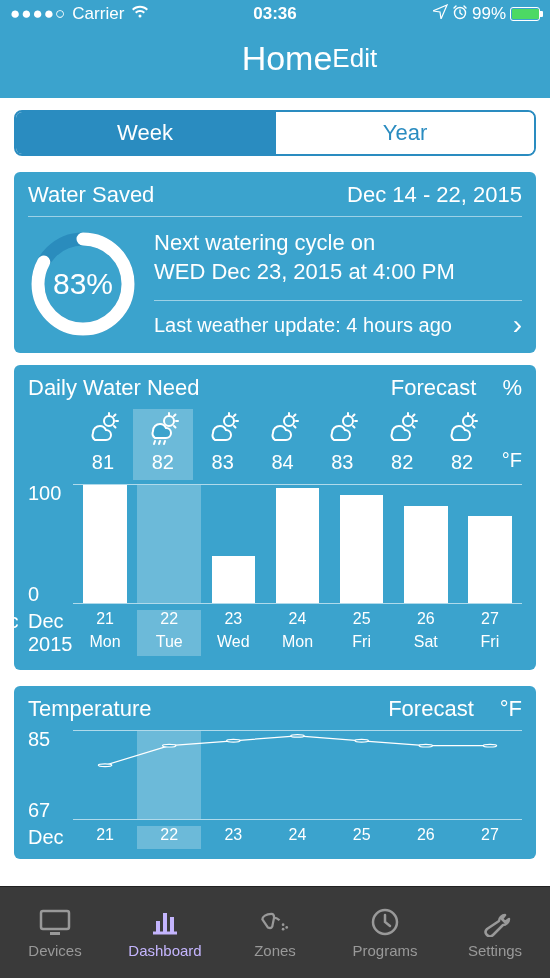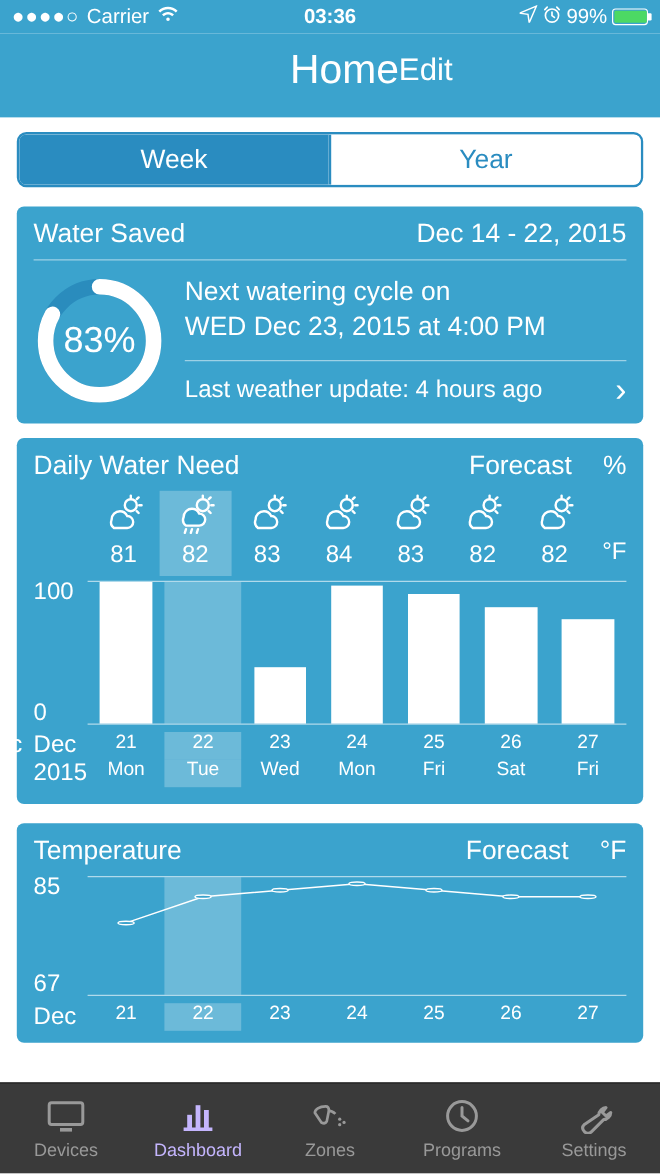--- a/index.html
+++ b/index.html
@@ -139,21 +139,21 @@
     font-size:20px;
   }
   .date-col { flex:1; text-align:center; }
   .date-col.today { background: rgba(255,255,255,0.25); }
   .date-corner { width:45px; flex:0 0 45px; text-align:left; font-size:20px;}
 
   
   .temp-header { display:flex; font-size:22px; margin-bottom:8px;}
   .temp-chart {
     display:flex;
-    height:100px;
+    height:90px;
   }
   .temp-yaxis { width:45px; flex:0 0 45px; position:relative; font-size:20px;}
   .temp-85 { position:absolute; top:-2px;}
   .temp-67 { position:absolute; bottom:-2px;}
   .temp-plot {
     flex:1;
     position:relative;
     border-top:1px solid rgba(255,255,255,0.6);
     border-bottom:1px solid rgba(255,255,255,0.6);
   }
@@ -161,21 +161,21 @@
   .temp-today-bg {
     position:absolute;
     top:0; bottom:0;
     background:rgba(255,255,255,0.25);
   }
 
   
   .tabbar {
     position:absolute;
     bottom:0; left:0; right:0;
-    height:76px;
+    height:92px;
     background:#3a3a3a;
     display:flex;
     border-top:1px solid #222;
   }
   .tab {
     flex:1;
     color:#999;
     display:flex;
     flex-direction:column;
     align-items:center;

